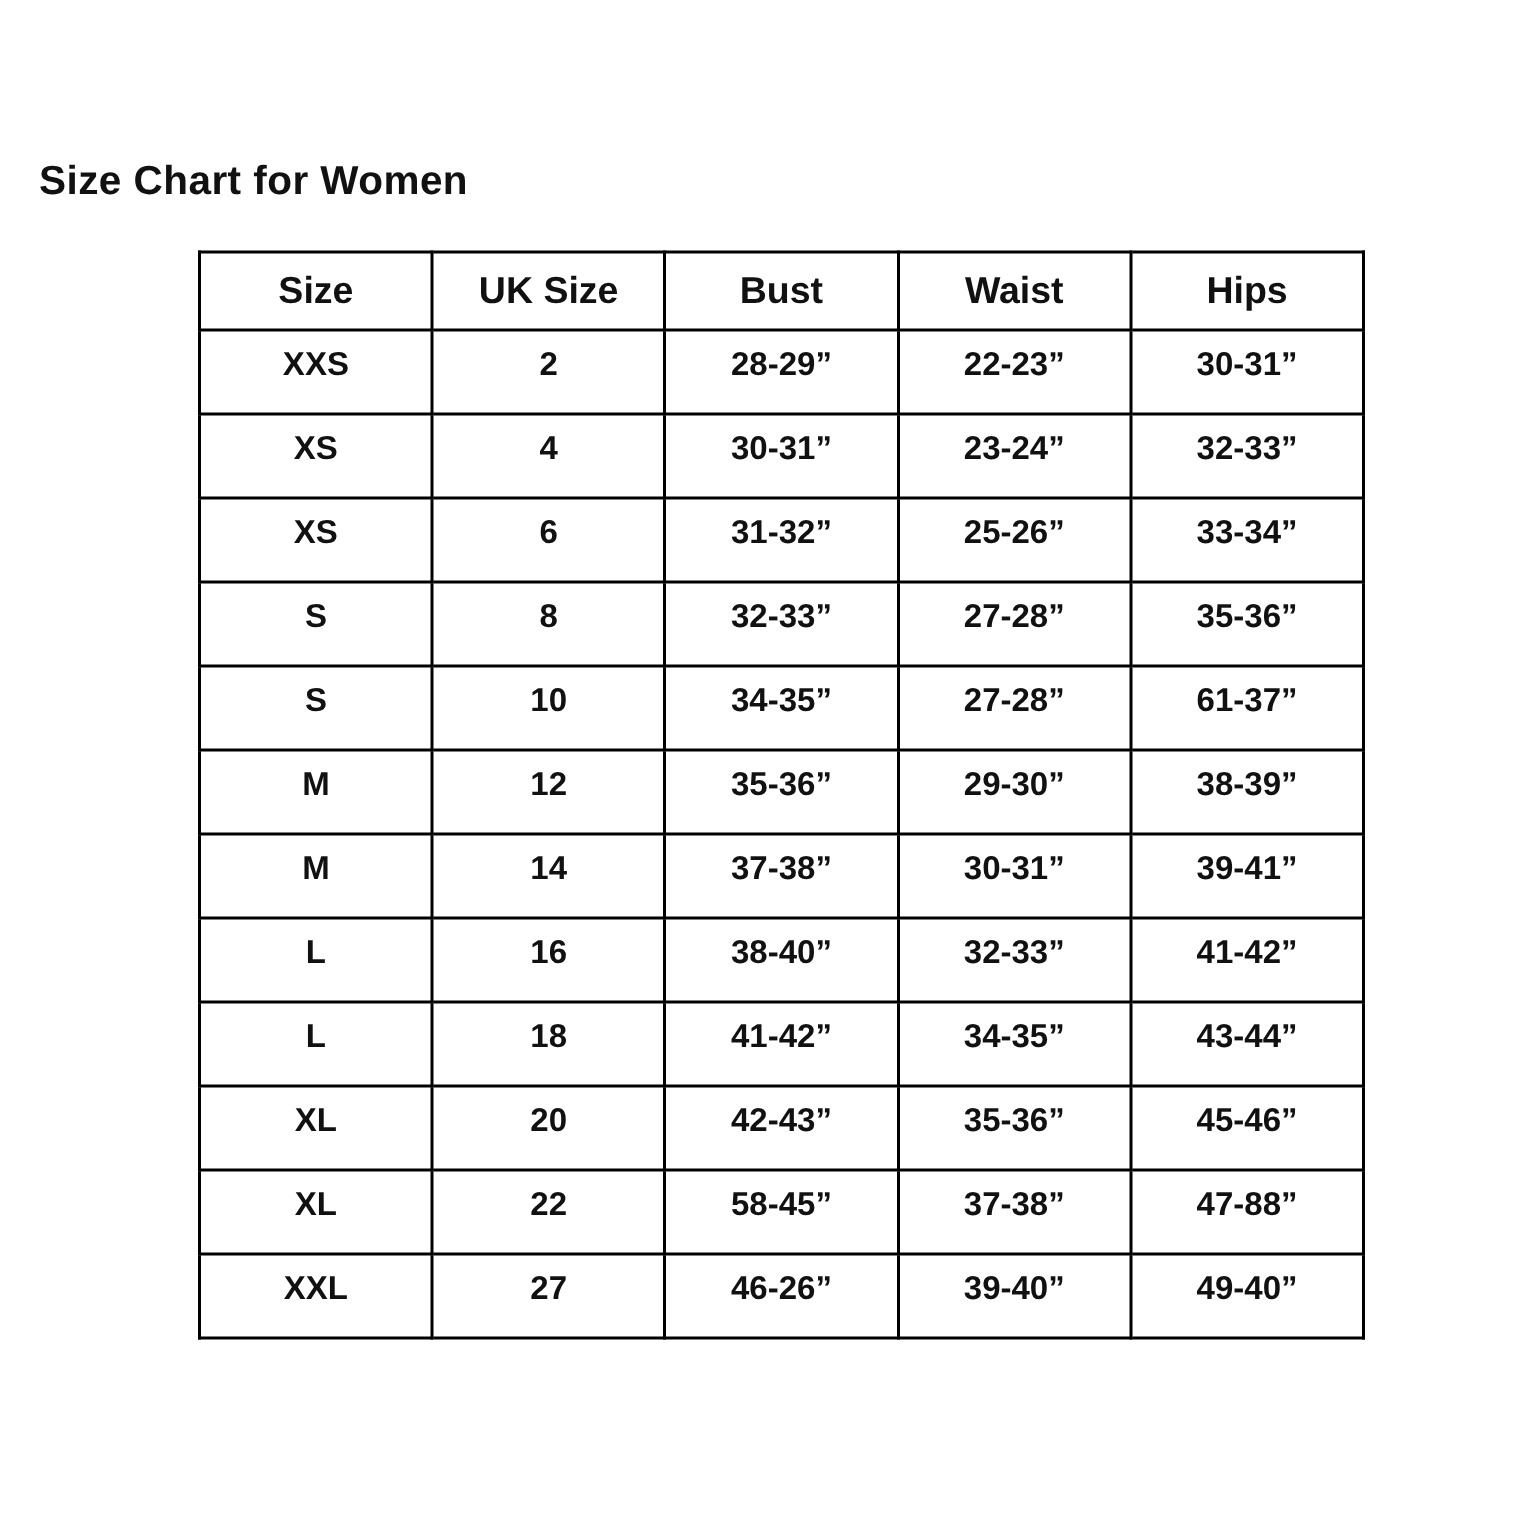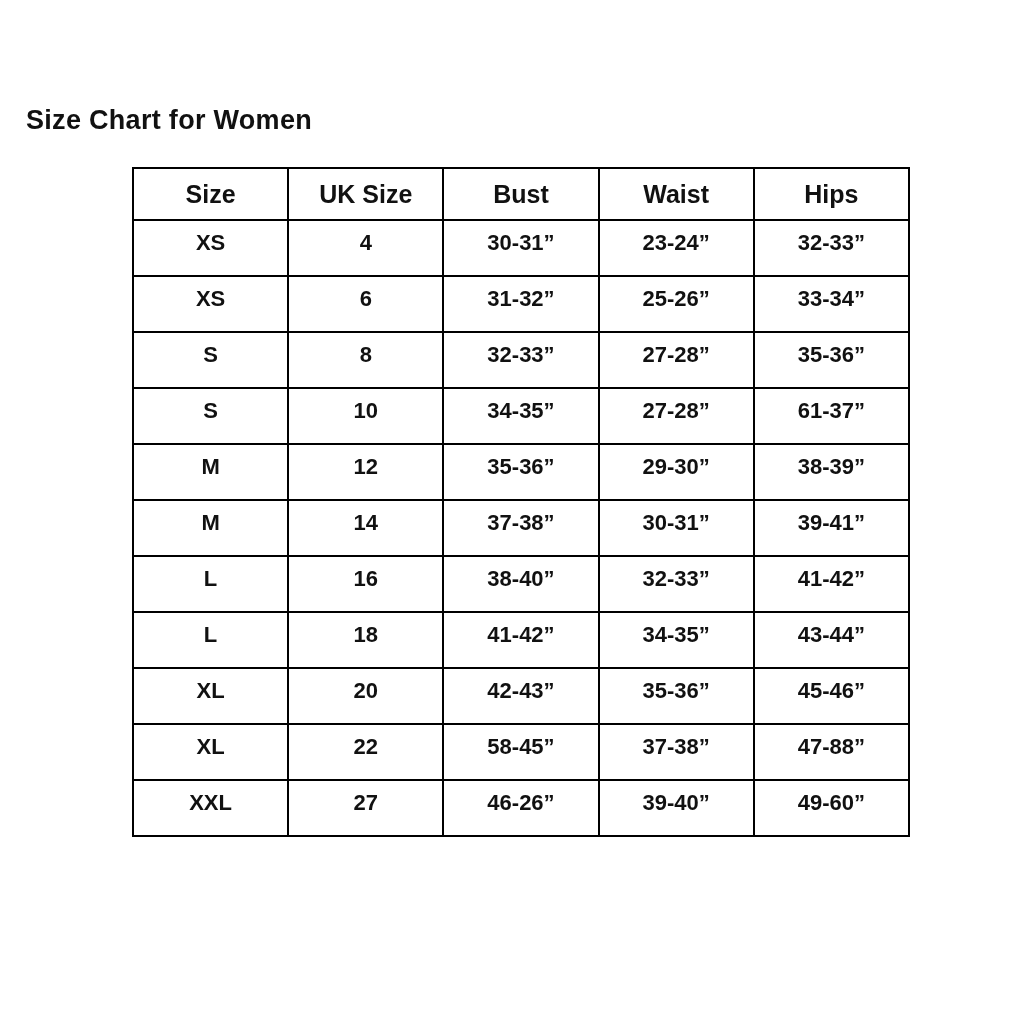--- a/index.html
+++ b/index.html
@@ -70,20 +70,27 @@
       <tr>
         <th>Size</th>
         <th>UK Size</th>
         <th>Bust</th>
         <th>Waist</th>
         <th>Hips</th>
       </tr>
     </thead>
     <tbody>
         <tr>
+          <td>XXS</td>
+          <td>2</td>
+          <td>28-29”</td>
+          <td>22-23”</td>
+          <td>30-31”</td>
+        </tr>
+        <tr>
           <td>XS</td>
           <td>4</td>
           <td>30-31”</td>
           <td>23-24”</td>
           <td>32-33”</td>
         </tr>
         <tr>
           <td>XS</td>
           <td>6</td>
           <td>31-32”</td>
@@ -144,18 +151,18 @@
           <td>22</td>
           <td>58-45”</td>
           <td>37-38”</td>
           <td>47-88”</td>
         </tr>
         <tr>
           <td>XXL</td>
           <td>27</td>
           <td>46-26”</td>
           <td>39-40”</td>
-          <td>49-60”</td>
+          <td>49-40”</td>
         </tr>
       </tbody>
   </table>
 
 </div>
 
 </body></html>

